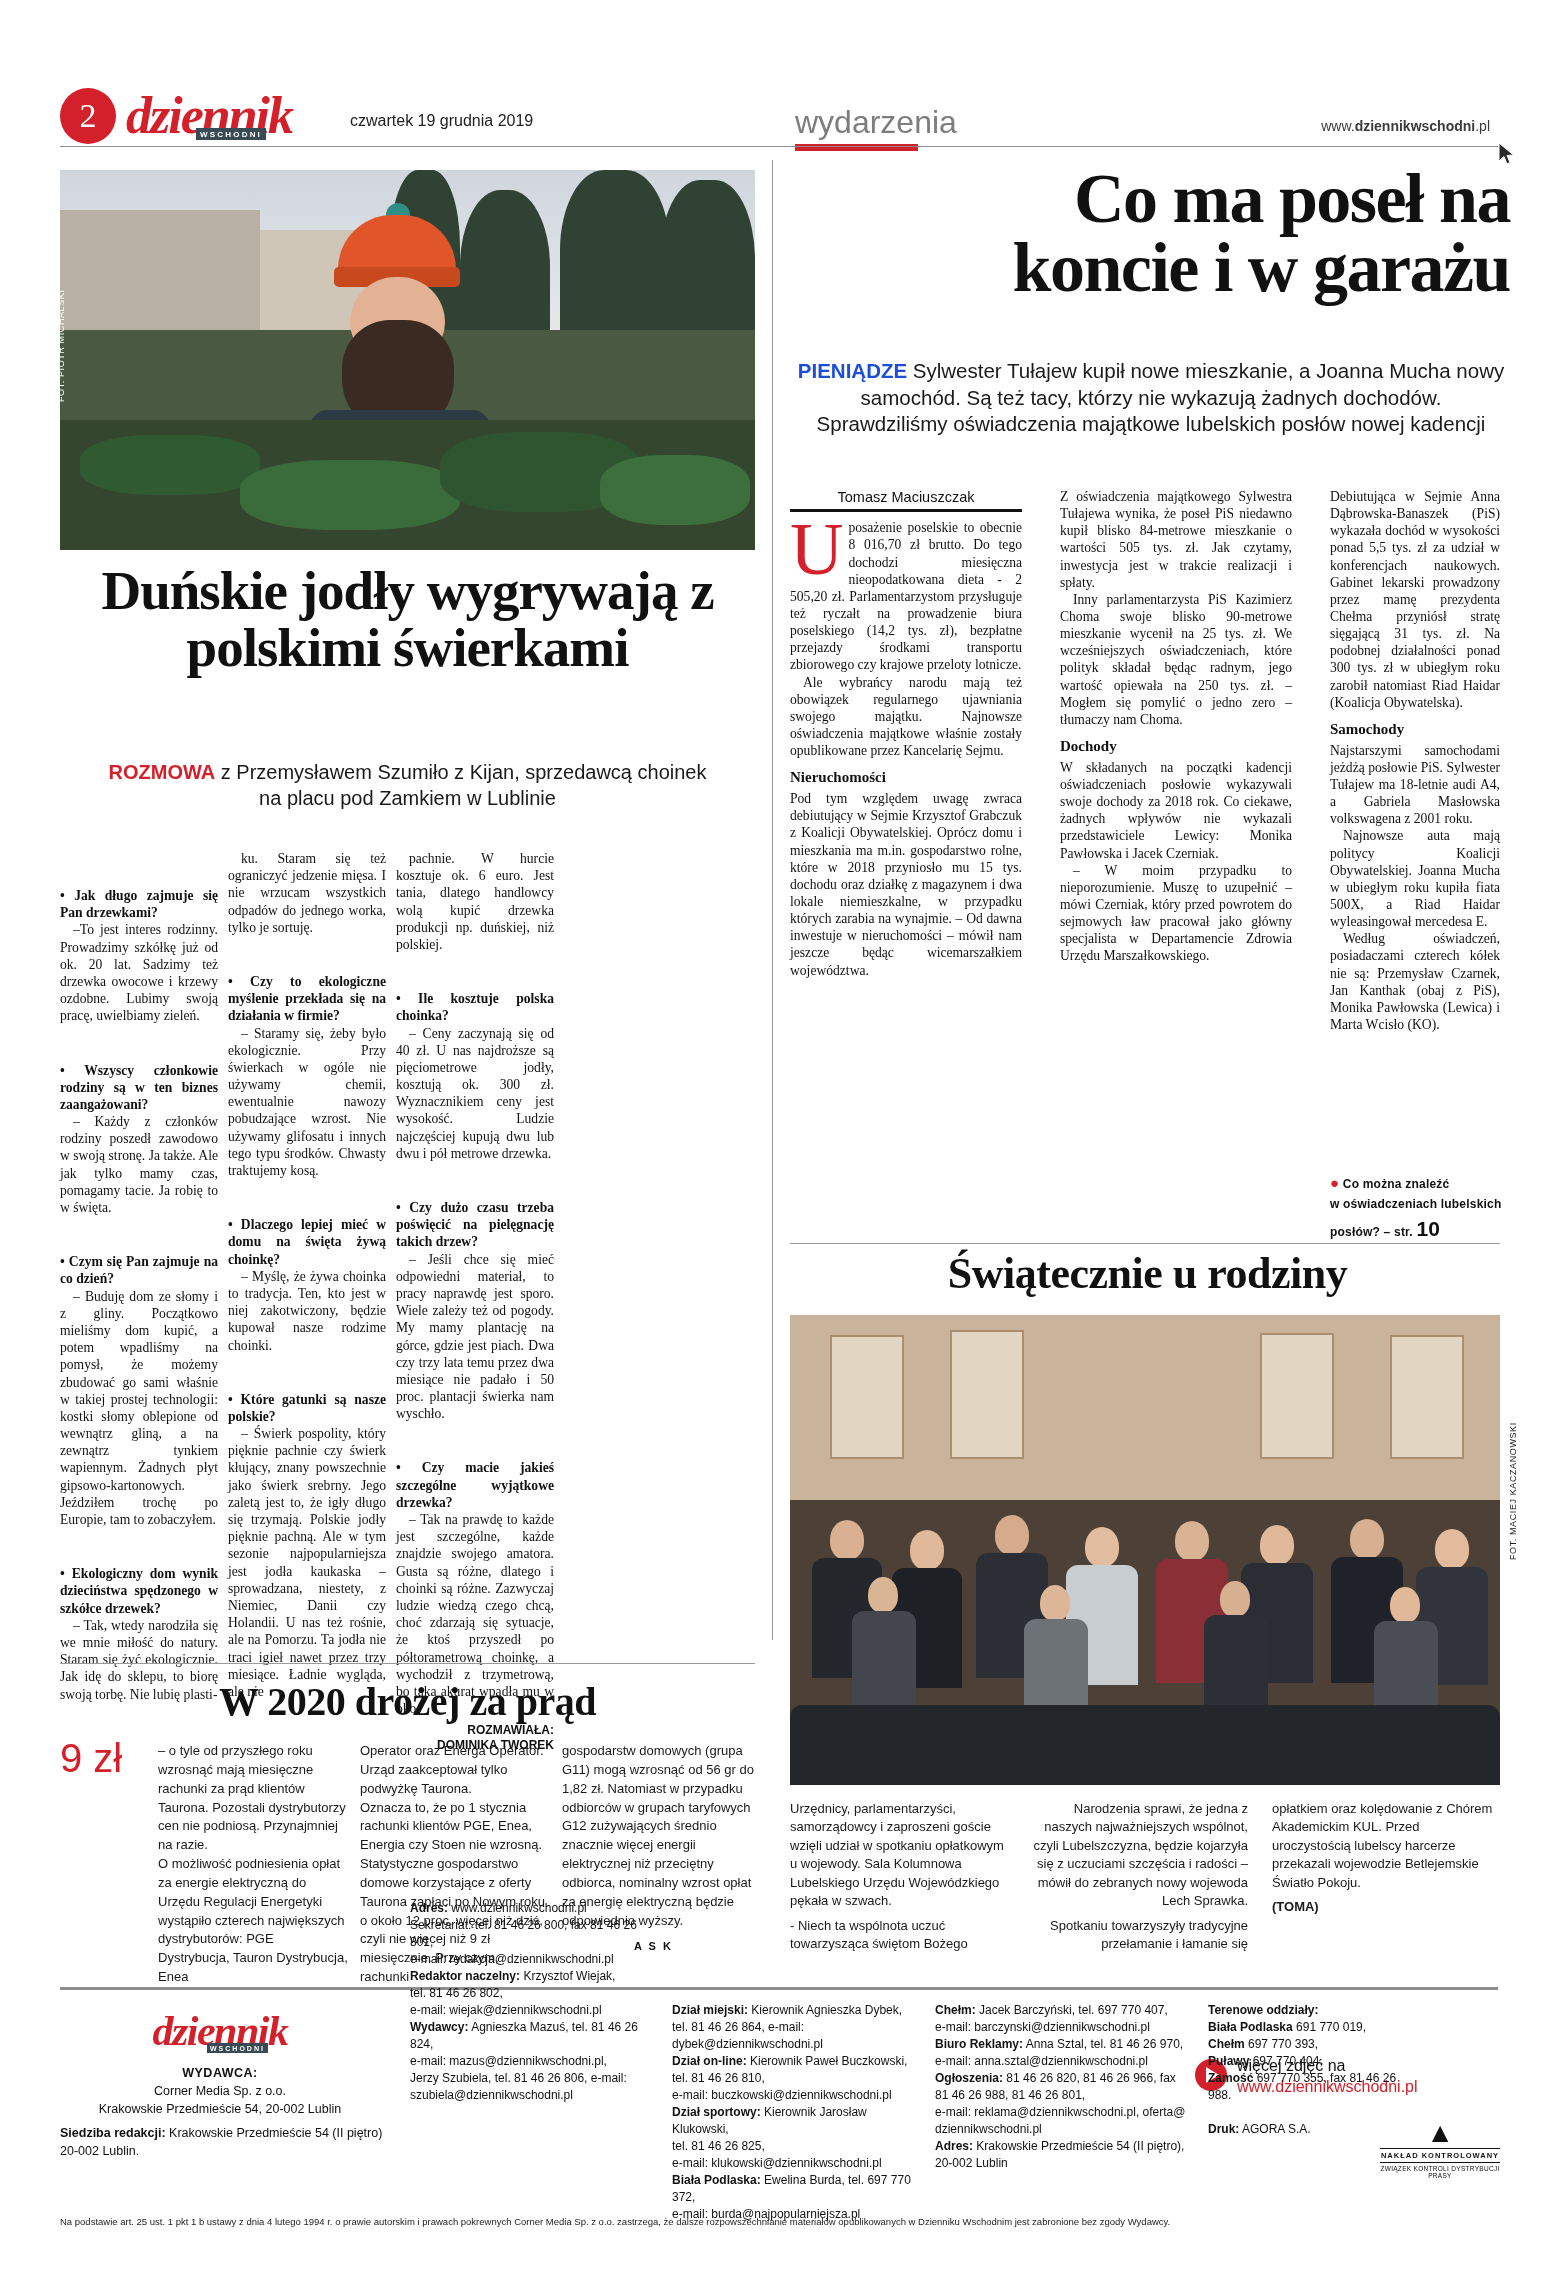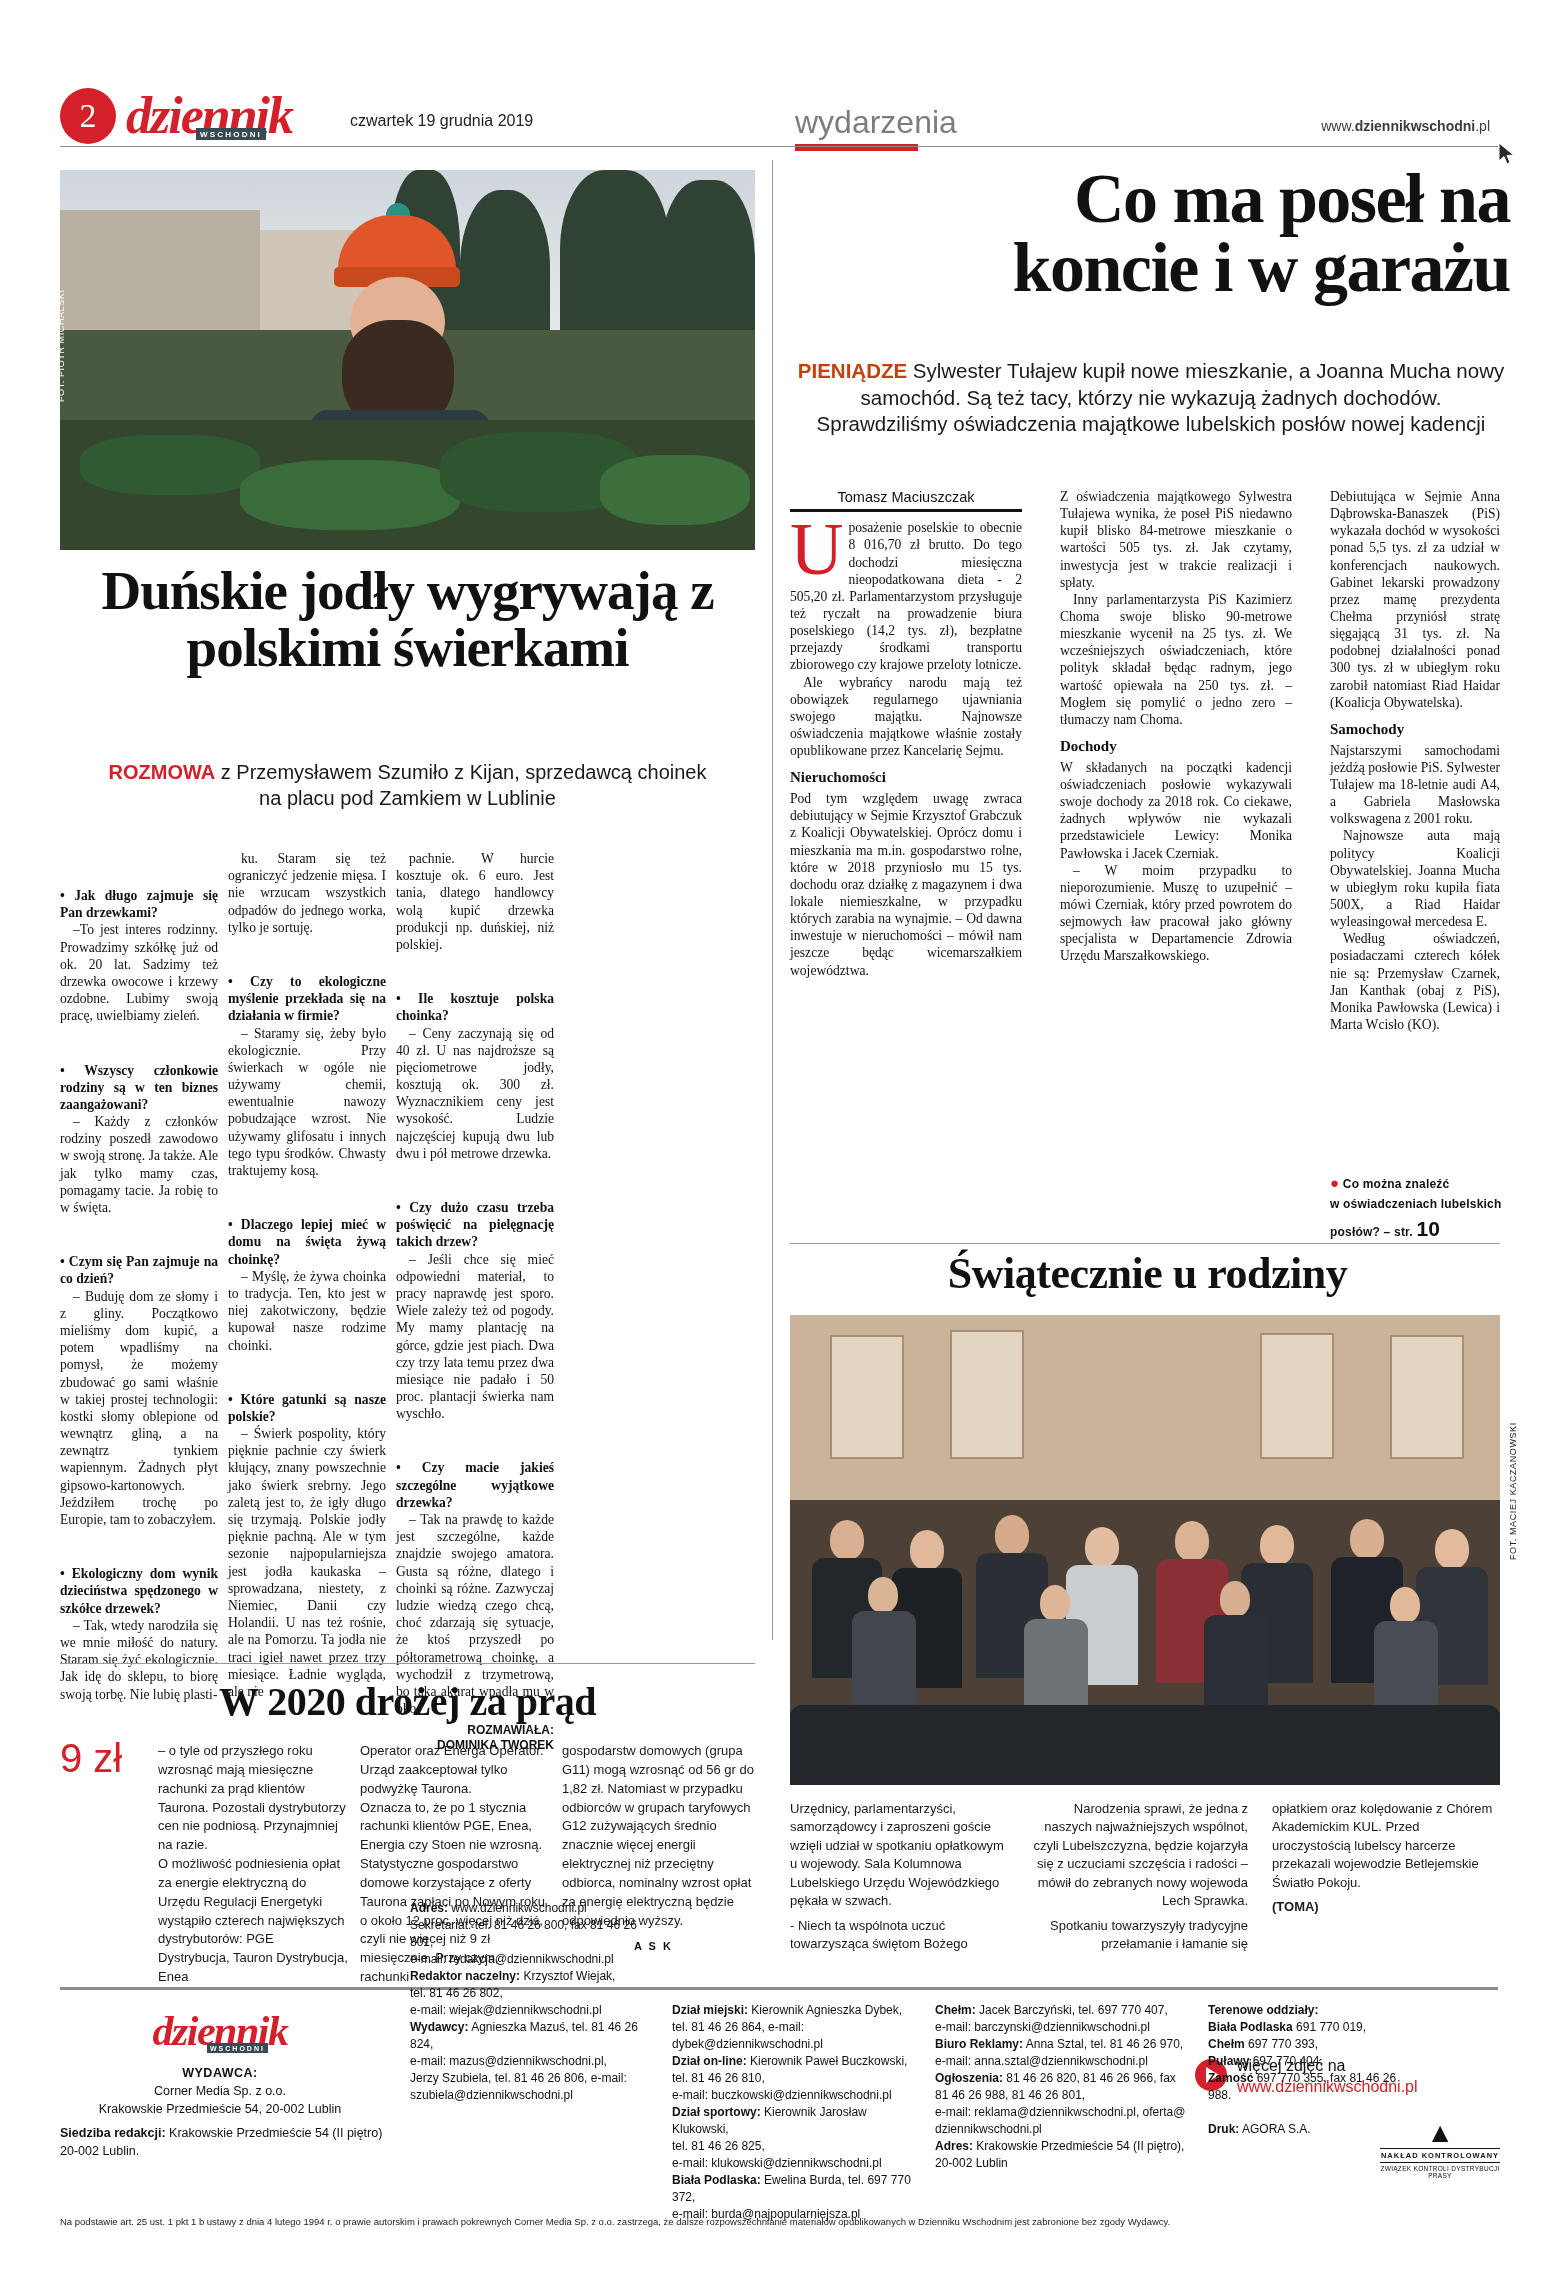--- a/index.html
+++ b/index.html
@@ -68,21 +68,21 @@
   .icol p.q{font-weight:bold;text-indent:0;margin-top:37px;}
   .icol p.sig{text-align:right;font-family:"Liberation Sans",sans-serif;font-weight:bold;
               font-size:12px;text-indent:0;line-height:1.25;margin-top:6px;}
 
   
   #h-right{position:absolute;left:790px;top:165px;width:720px;text-align:right;
            font-family:"Liberation Serif",serif;font-weight:bold;font-size:70px;line-height:.98;
            letter-spacing:-1.5px;}
   #lead-right{position:absolute;left:795px;top:358px;width:712px;text-align:center;
               font-family:"Liberation Sans",sans-serif;font-size:20.5px;line-height:1.3;color:#1a1a1a;}
-  #lead-right b{color:#c2410c;font-weight:bold;}
+  #lead-right b{color:#1d4ed8;font-weight:bold;}
 
   
   .acol{position:absolute;font-family:"Liberation Serif",serif;font-size:13.6px;
         line-height:1.262;text-align:justify;color:#111;}
   .acol p{margin:0;text-indent:13px;}
   .acol p.first{text-indent:0;}
   .acol h4{margin:9px 0 3px 0;font-family:"Liberation Serif",serif;font-weight:bold;font-size:15px;}
   .byline{font-family:"Liberation Sans",sans-serif;font-size:14.5px;color:#111;text-align:center;}
   .byline-rule{height:3px;background:#111;margin:3px 0 7px 0;}
   .dropcap{float:left;font-family:"Liberation Serif",serif;font-size:74px;line-height:56px;

